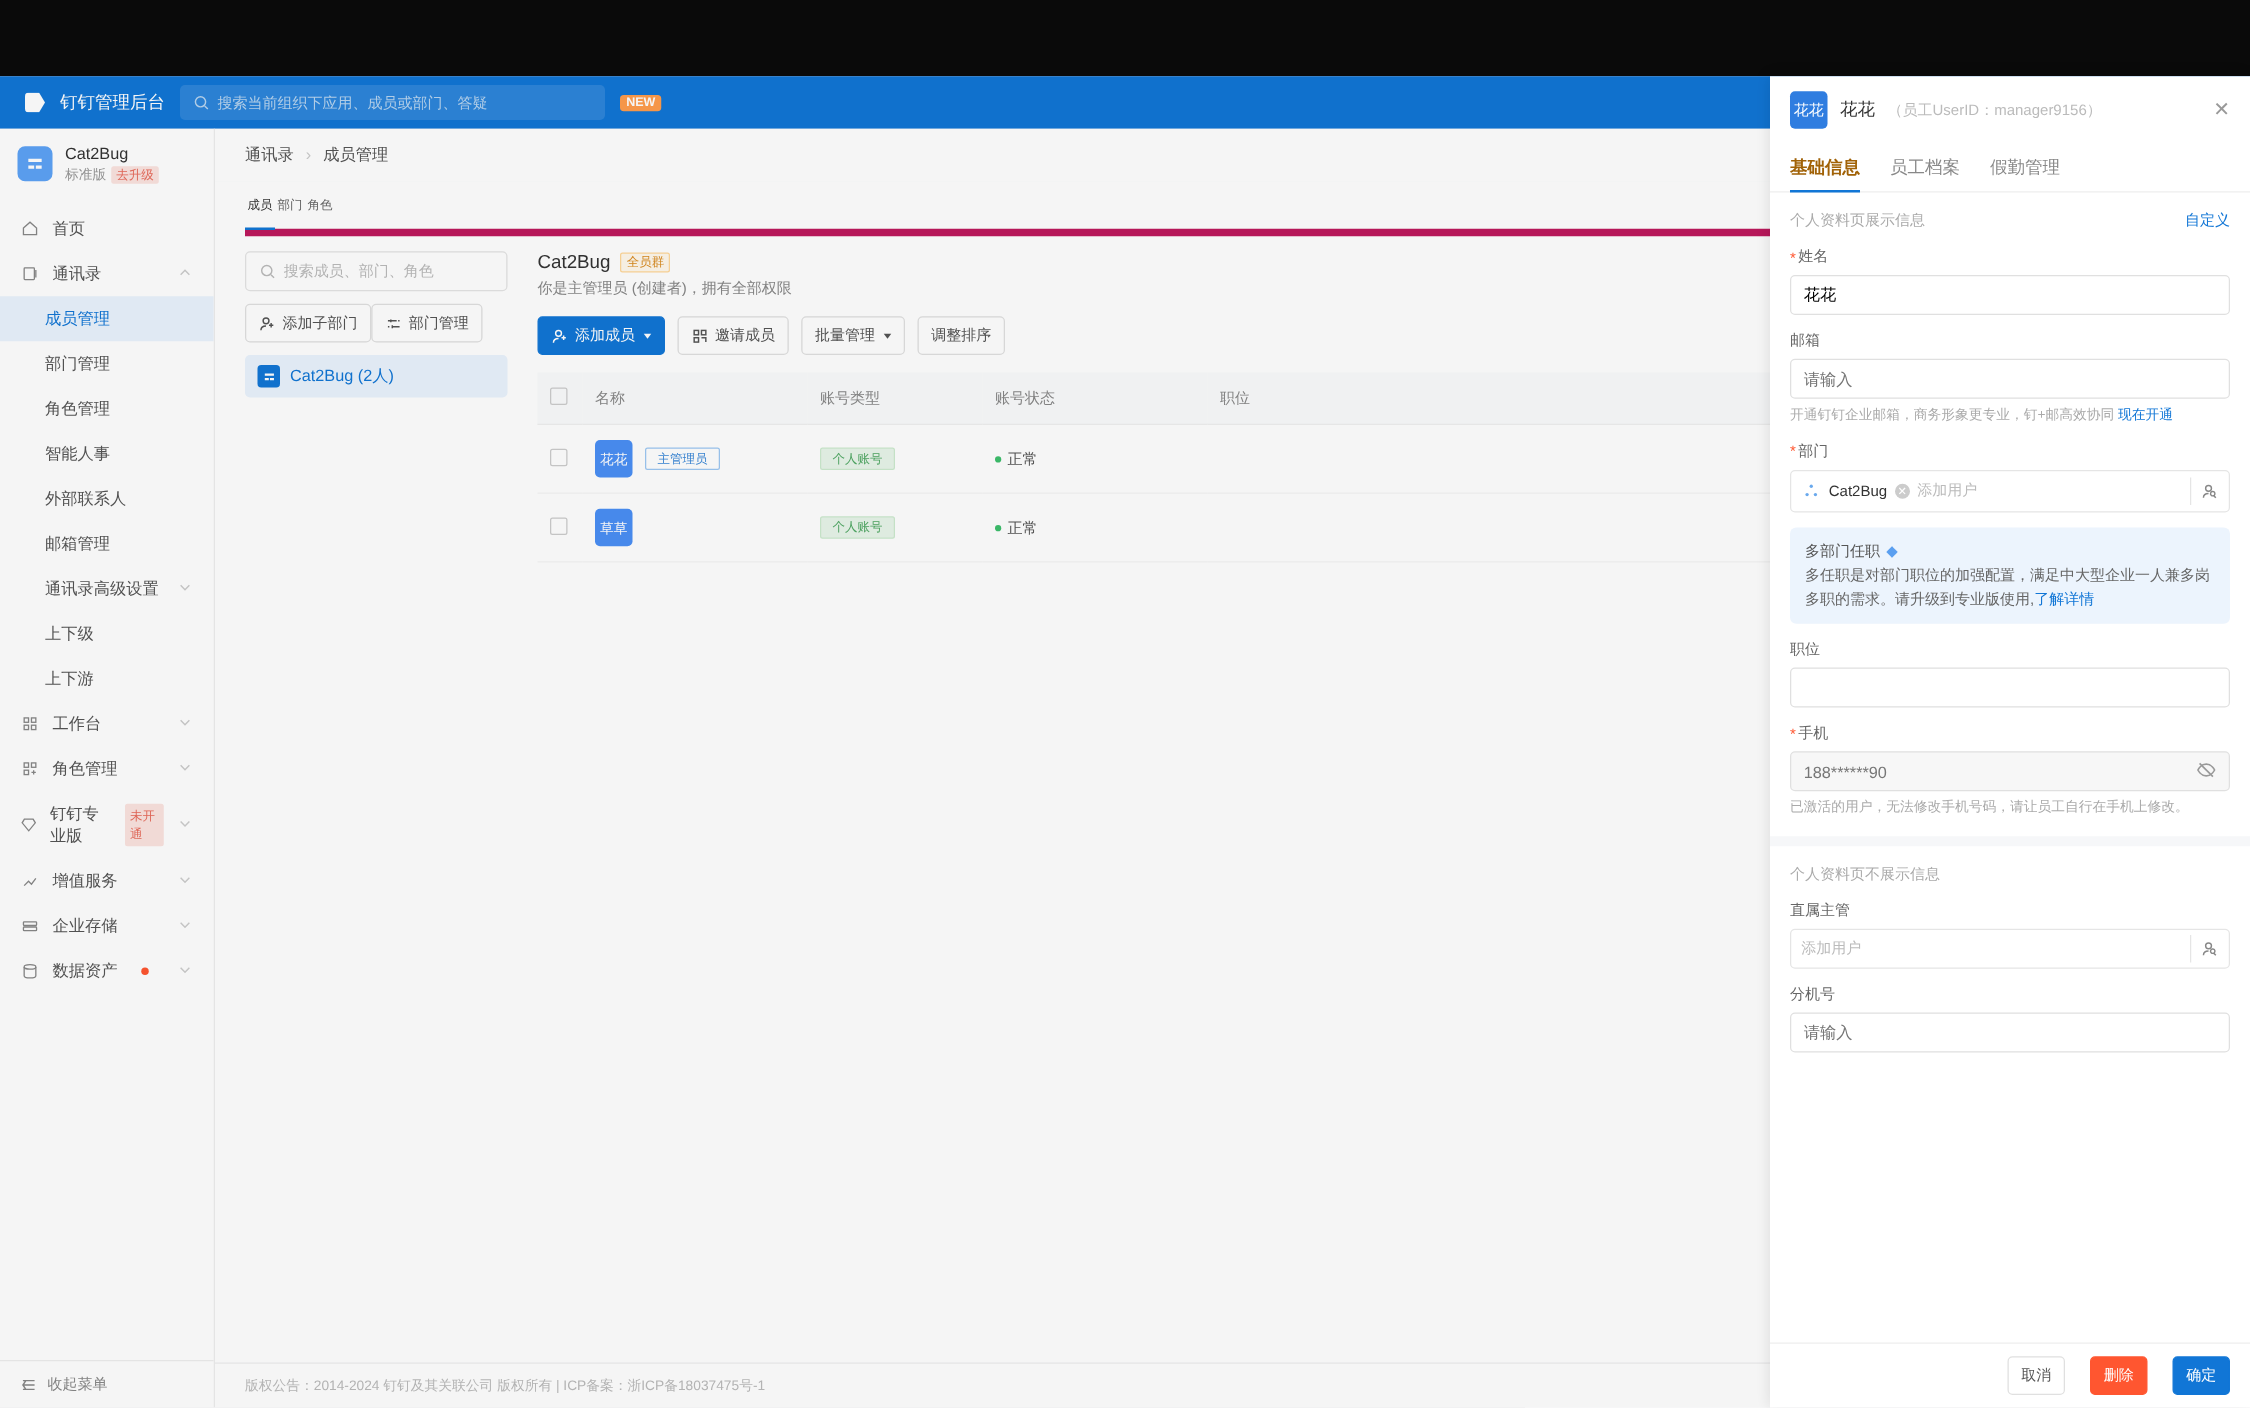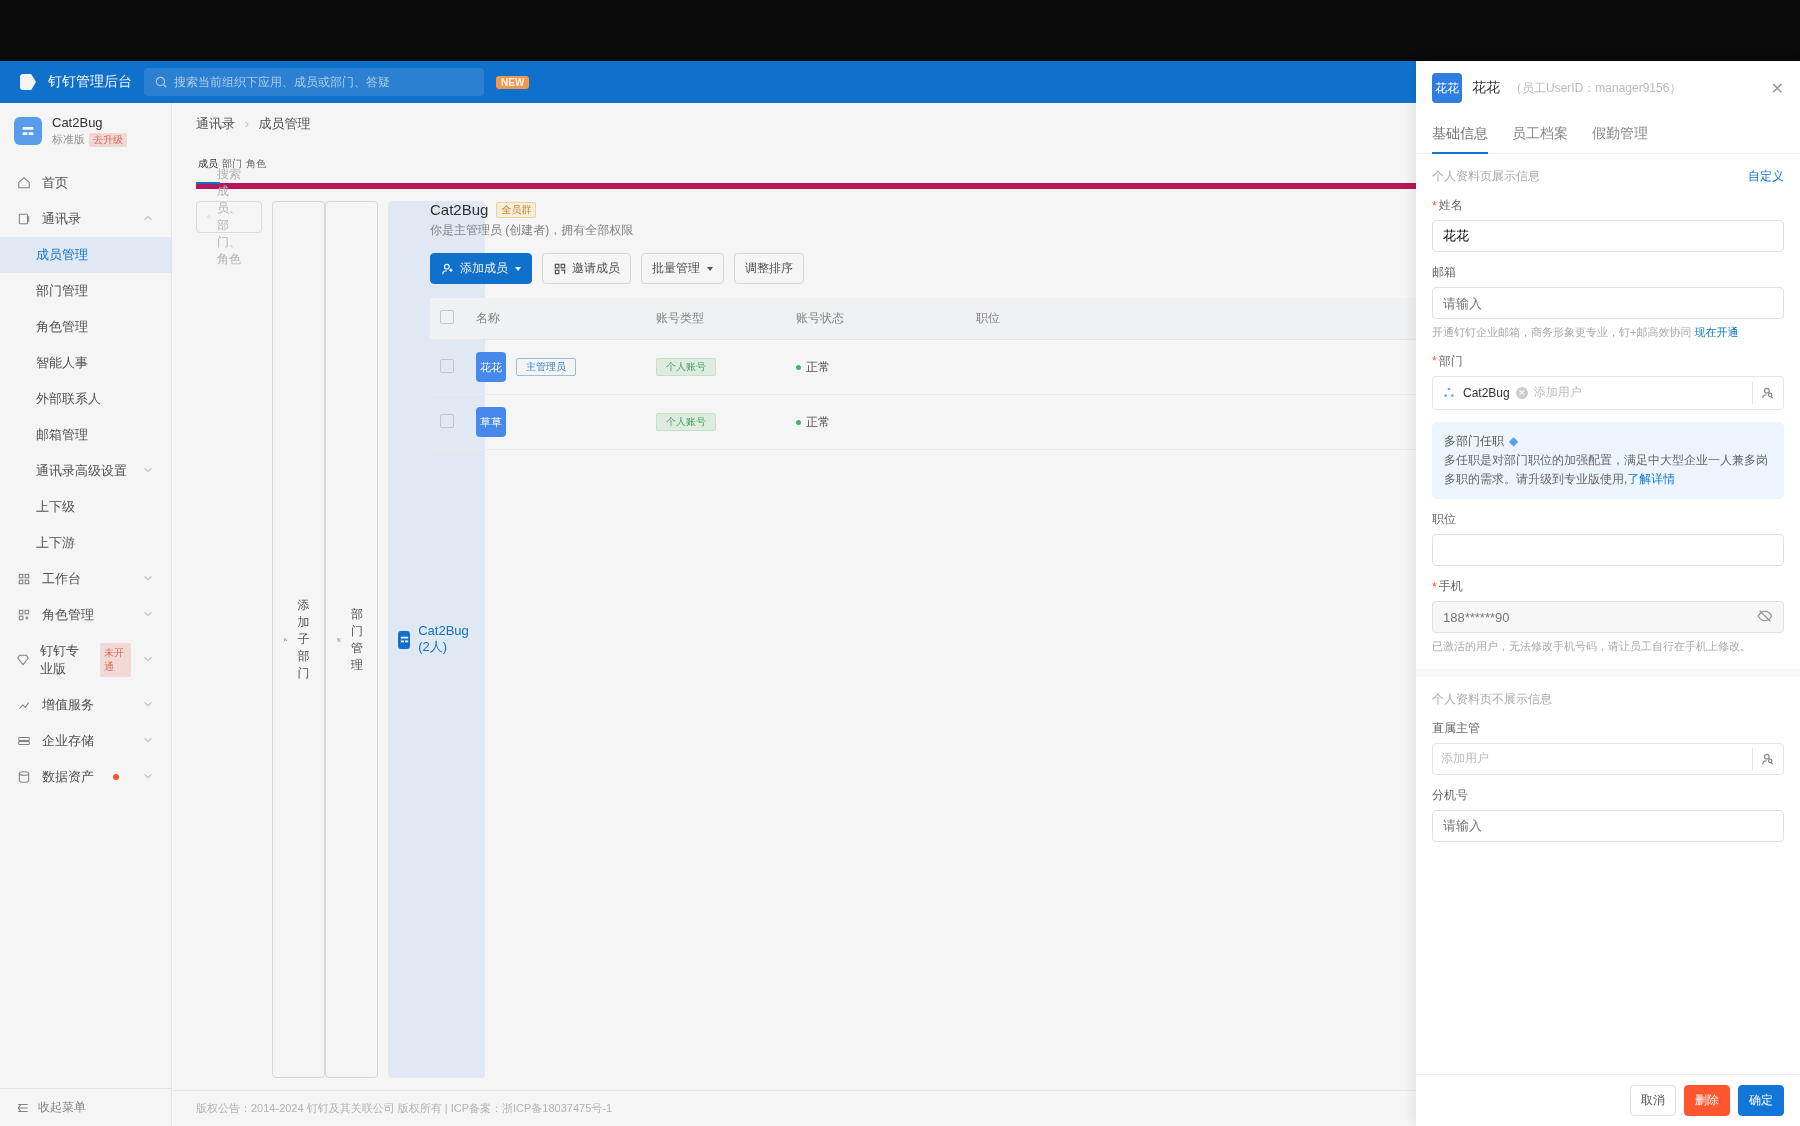--- a/index.html
+++ b/index.html
@@ -32,21 +32,21 @@
 .collapse-menu{padding:10px 16px;border-top:1px solid #eee;display:flex;align-items:center;gap:8px;color:#888;font-size:12px}
 .main{flex:1;display:flex;flex-direction:column;min-width:0}
 .breadcrumb{padding:12px 24px;font-size:13px;color:#555;background:#fff}
 .breadcrumb .sep{margin:0 6px;color:#ccc}
 .content{flex:1;background:#fff;margin:0;padding:0 24px 12px;display:flex;flex-direction:column;min-height:0}
 .tabs{display:flex;border-bottom:6px solid #be185d;font-size:10px}
 .tab{padding:12px 2px;cursor:pointer;color:#666;position:relative}
 .tab.active{color:#333;font-weight:500}
 .tab.active::after{content:"";position:absolute;left:0;right:0;bottom:-1px;height:2px;background:#1176d6}
 .work{display:flex;gap:0;flex:1;min-height:0;margin-top:12px}
-.tree-col{width:210px;display:flex;flex-direction:row;gap:10px}
+.tree-col{width:210px;display:flex;flex-direction:column;gap:10px}
 .tree-search{border:1px solid #e4e4e4;border-radius:4px;height:32px;display:flex;align-items:center;padding:0 10px;color:#bbb;font-size:12px;gap:6px}
 .tree-btns{display:flex;gap:0}
 .btn{border:1px solid #e0e0e0;background:#fff;border-radius:4px;padding:6px 10px;font-size:12px;color:#555;cursor:pointer;display:inline-flex;align-items:center;gap:5px}
 .btn.primary{background:#1176d6;border-color:#1176d6;color:#fff}
 .btn.danger{background:#ff5630;border-color:#ff5630;color:#fff}
 .tree-node{background:#eaf3fd;border-radius:4px;padding:8px 10px;display:flex;align-items:center;gap:8px;color:#1176d6;font-size:13px}
 .tree-node .sq{width:18px;height:18px;background:#1176d6;border-radius:3px;display:flex;align-items:center;justify-content:center}
 .tree-node .sq svg{width:11px;height:11px;fill:#fff}
 .detail-col{flex:1;padding-left:24px;min-width:0}
 .dept-title{font-size:15px;font-weight:500;display:flex;align-items:center;gap:8px}
@@ -67,21 +67,21 @@
 .footer{padding:10px 24px;font-size:11px;color:#bbb;border-top:1px solid #f0f0f0;background:#fff}
 .dimmer{position:fixed;inset:61px 0 0 0;background:rgba(0,0,0,.04);pointer-events:none}
 .drawer{position:fixed;top:61px;right:0;bottom:0;width:384px;background:#fff;box-shadow:-2px 0 12px rgba(0,0,0,.1);display:flex;flex-direction:column;z-index:10}
 .drawer-hd{display:flex;align-items:center;padding:12px 16px;gap:10px}
 .drawer-hd .av{width:30px;height:30px;background:#2f7de0;color:#fff;border-radius:4px;display:flex;align-items:center;justify-content:center;font-size:12px}
 .drawer-hd .nm{font-size:14px;font-weight:500}
 .drawer-hd .uid{font-size:12px;color:#bbb}
 .drawer-hd .close{margin-left:auto;cursor:pointer;color:#999;font-size:16px}
 .drawer-tabs{display:flex;gap:24px;padding:0 16px;border-bottom:1px solid #eee}
 .drawer-tab{padding:10px 0;font-size:14px;color:#888;cursor:pointer;position:relative}
-.drawer-tab.active{color:#737373;font-weight:400}
+.drawer-tab.active{color:#a16207;font-weight:700}
 .drawer-tab.active::after{content:"";position:absolute;left:0;right:0;bottom:-1px;height:2px;background:#1176d6}
 .drawer-body{flex:1;overflow-y:auto;padding:0 16px 12px}
 .sec-hd{font-size:12px;color:#aaa;margin:14px 0 0;display:flex;align-items:center}
 .sec-hd .link{margin-left:auto;color:#1176d6;cursor:pointer}
 .fld{margin-top:12px}
 .fld-lbl{font-size:12px;color:#666;display:flex;align-items:center;gap:2px}
 .fld-lbl .req{color:#ff5630}
 .inp{margin-top:6px;width:100%;border:1px solid #e0e0e0;border-radius:4px;height:32px;padding:0 10px;font-size:13px;display:flex;align-items:center}
 .inp input{border:none;outline:none;width:100%;font-size:13px;background:transparent}
 .inp.ro{background:#f7f7f7;color:#777}
@@ -91,21 +91,21 @@
 .dept-chip{border:1px solid #e5e5e5;border-radius:4px;margin-top:6px;padding:5px 8px;display:flex;align-items:center;gap:6px;font-size:12px}
 .dept-chip .ico{width:16px;height:16px;display:flex;align-items:center;justify-content:center;color:#6aa9ed}
 .dept-chip-input{color:#bbb;flex:1}
 .dept-chip .x{width:12px;height:12px;background:#ccc;border-radius:50%;color:#fff;font-size:9px;display:flex;align-items:center;justify-content:center;cursor:pointer}
 .add-user-btn{margin-left:auto;border-left:1px solid #e5e5e5;padding-left:8px;height:22px;display:flex;align-items:center;color:#888}
 .info-box{background:#ecf4fd;border-radius:5px;padding:10px 12px;margin-top:12px;font-size:12px;color:#666;line-height:1.6}
 .info-box .ttl{color:#555;font-weight:500;display:flex;align-items:center;gap:5px}
 .info-box .diamond{color:#5a9ff0}
 .info-box a{color:#1176d6;text-decoration:none}
 .sec-divider{height:8px;background:#f6f7f9;margin:14px -16px 0}
-.drawer-ft{border-top:1px solid #eee;padding:10px 16px;display:flex;justify-content:flex-end;gap:8px}
+.drawer-ft{border-top:1px solid #eee;padding:10px 16px;display:flex;justify-content:flex-end;gap:20px}
 </style>
 </head>
 <body>
 
 <div class="blackbar"></div>
 
 <div class="topbar">
   <span class="logo-d"></span>
   <span class="brand">钉钉管理后台</span>
   <div class="search-top">

